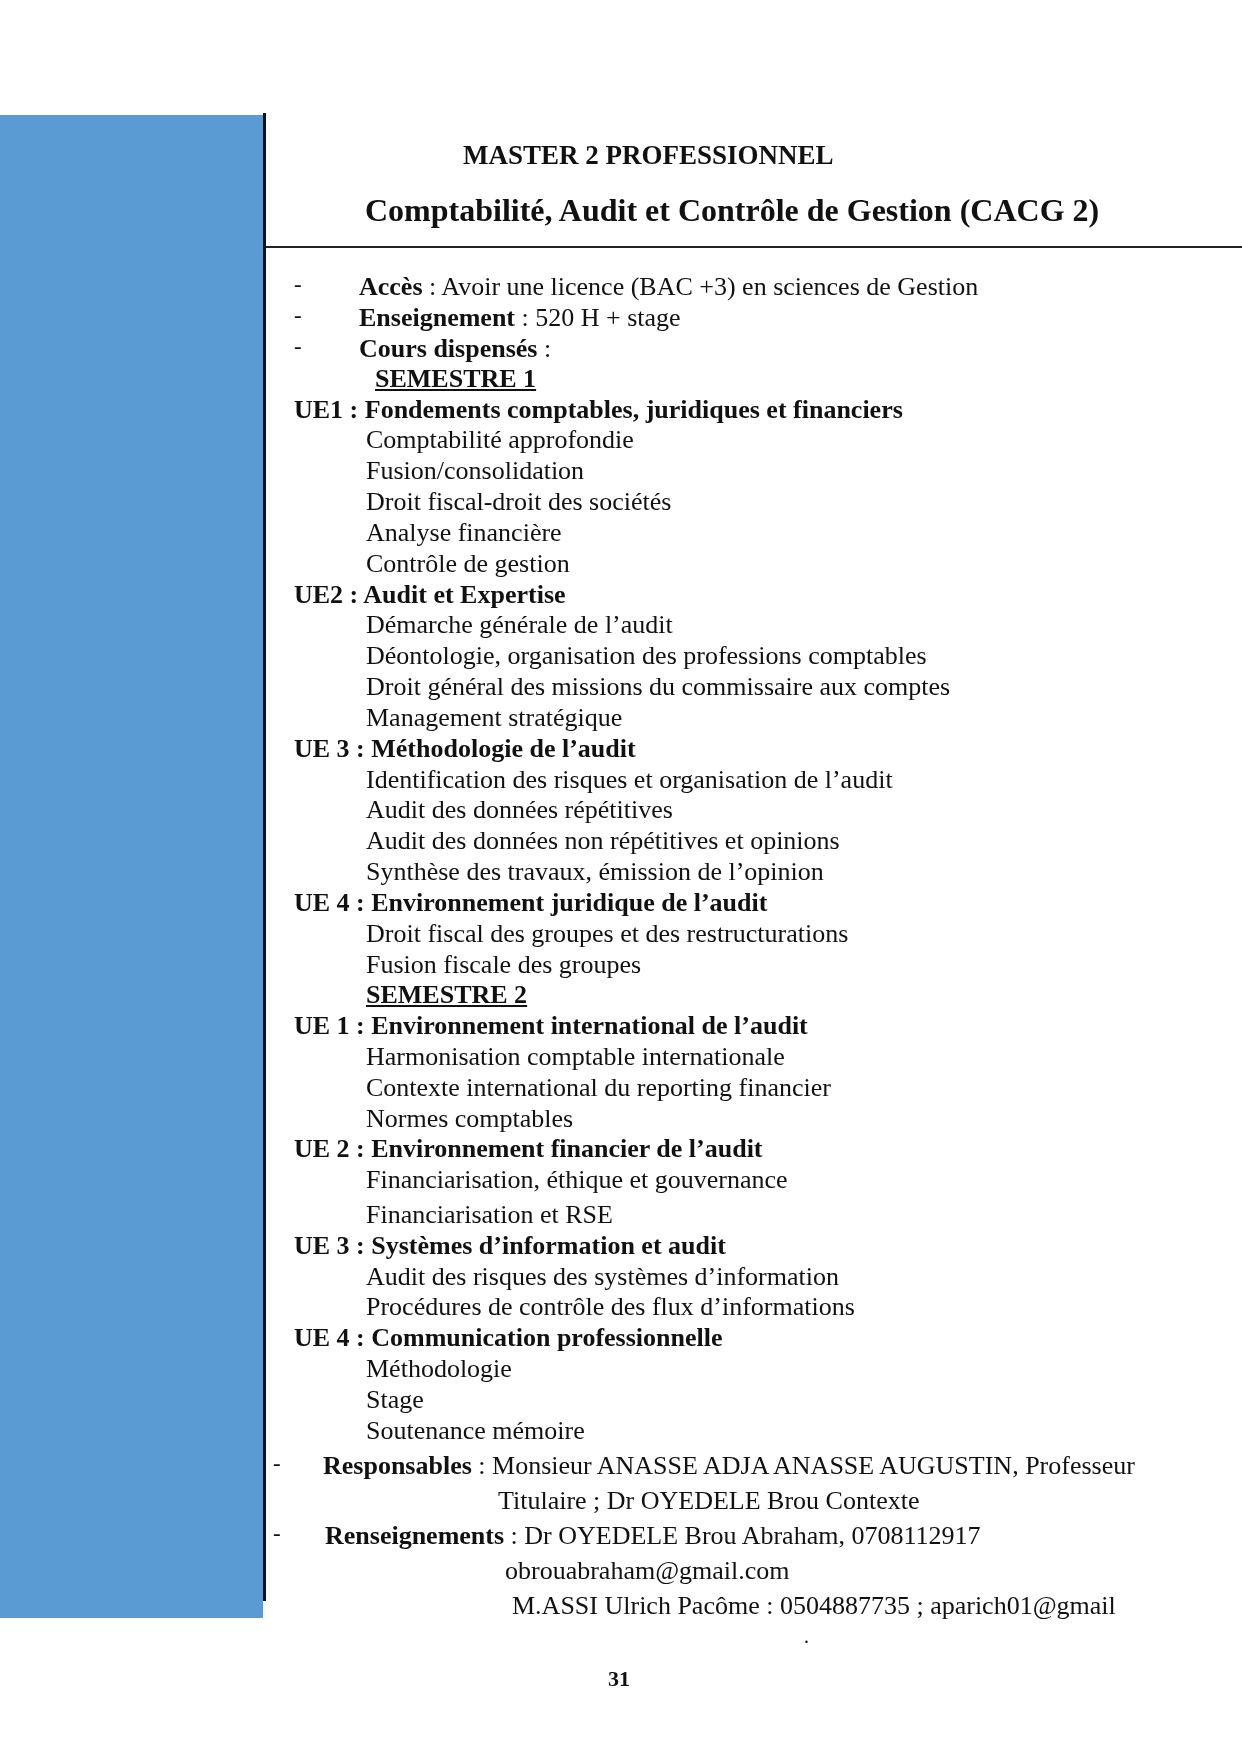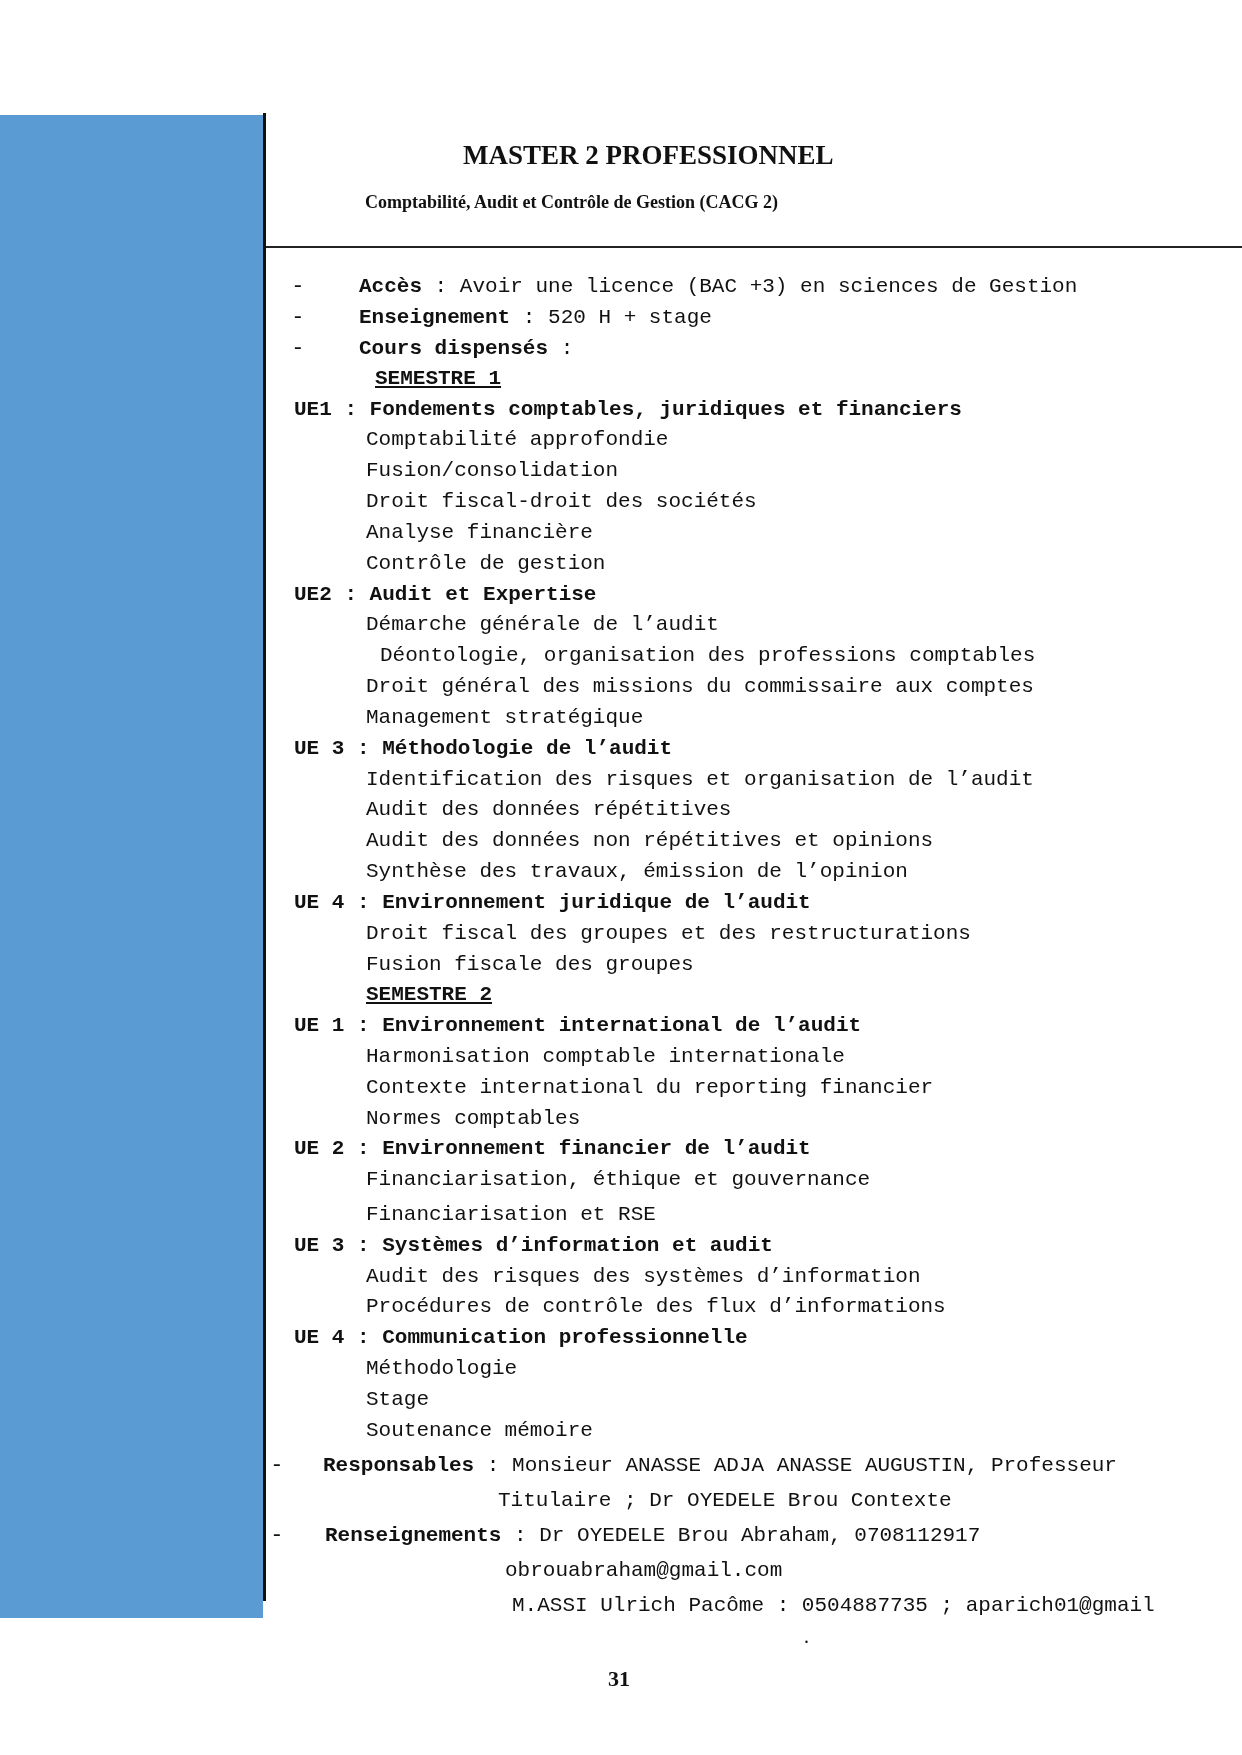--- a/index.html
+++ b/index.html
@@ -2,22 +2,22 @@
 <html><head>
   <meta charset="utf-8">
   <style>
     html, body { margin: 0; padding: 0; background: #ffffff; }
     body { width: 1242px; height: 1755px; position: relative; overflow: hidden;
            font-family: "Liberation Serif", "DejaVu Serif", serif; color: #111; }
     .sidebar { position: absolute; left: 0; top: 115px; width: 263px; height: 1503px; background: #5b9bd3; }
     .vline { position: absolute; left: 263px; top: 113px; width: 3px; height: 1488px; background: #111; }
     .hrule { position: absolute; left: 266px; top: 246px; width: 976px; height: 2px; background: #222; }
     .title1 { position: absolute; left: 463px; top: 140px; font-size: 27px; font-weight: bold; letter-spacing: 0; }
-    .title2 { position: absolute; left: 365px; top: 192px; font-size: 18px; font-weight: bold; }
-    .line { position: absolute; font-size: 21px; white-space: nowrap; line-height: 30px; font-family: Liberation Mono, monospace; }
+    .title2 { position: absolute; left: 365px; top: 192px; font-size: 32px; font-weight: bold; }
+    .line { position: absolute; font-size: 26px; white-space: nowrap; line-height: 30px; }
     .b { font-weight: bold; }
     .u { text-decoration: underline; font-weight: bold; }
     .dash { position: absolute; font-size: 23px; }
     .pagenum { position: absolute; left: 608px; top: 1666px; font-size: 22px; font-weight: bold; }
     .dot { position: absolute; left: 804px; top: 1625px; font-size: 20px; }
   </style>
 </head>
 <body>
 
 <div class="sidebar"></div>
@@ -43,21 +43,21 @@
 <div class="line u" style="left:375px;top:364px">SEMESTRE 1</div>
 <div class="line b" style="left:294px;top:395px">UE1 : Fondements comptables, juridiques et financiers</div>
 <div class="line" style="left:366px;top:425px">Comptabilité approfondie</div>
 <div class="line" style="left:366px;top:456px">Fusion/consolidation</div>
 <div class="line" style="left:366px;top:487px">Droit fiscal-droit des sociétés</div>
 <div class="line" style="left:366px;top:518px">Analyse financière</div>
 <div class="line" style="left:366px;top:549px">Contrôle de gestion</div>
 
 <div class="line b" style="left:294px;top:580px">UE2 : Audit et Expertise</div>
 <div class="line" style="left:366px;top:610px">Démarche générale de l’audit</div>
-<div class="line" style="left:380px;top:641px">Déontologie, organisation des professions comptables</div>
+<div class="line" style="left:366px;top:641px">Déontologie, organisation des professions comptables</div>
 <div class="line" style="left:366px;top:672px">Droit général des missions du commissaire aux comptes</div>
 <div class="line" style="left:366px;top:703px">Management stratégique</div>
 
 <div class="line b" style="left:294px;top:734px">UE 3 : Méthodologie de l’audit</div>
 <div class="line" style="left:366px;top:765px">Identification des risques et organisation de l’audit</div>
 <div class="line" style="left:366px;top:795px">Audit des données répétitives</div>
 <div class="line" style="left:366px;top:826px">Audit des données non répétitives et opinions</div>
 <div class="line" style="left:366px;top:857px">Synthèse des travaux, émission de l’opinion</div>
 
 <div class="line b" style="left:294px;top:888px">UE 4 : Environnement juridique de l’audit</div>

